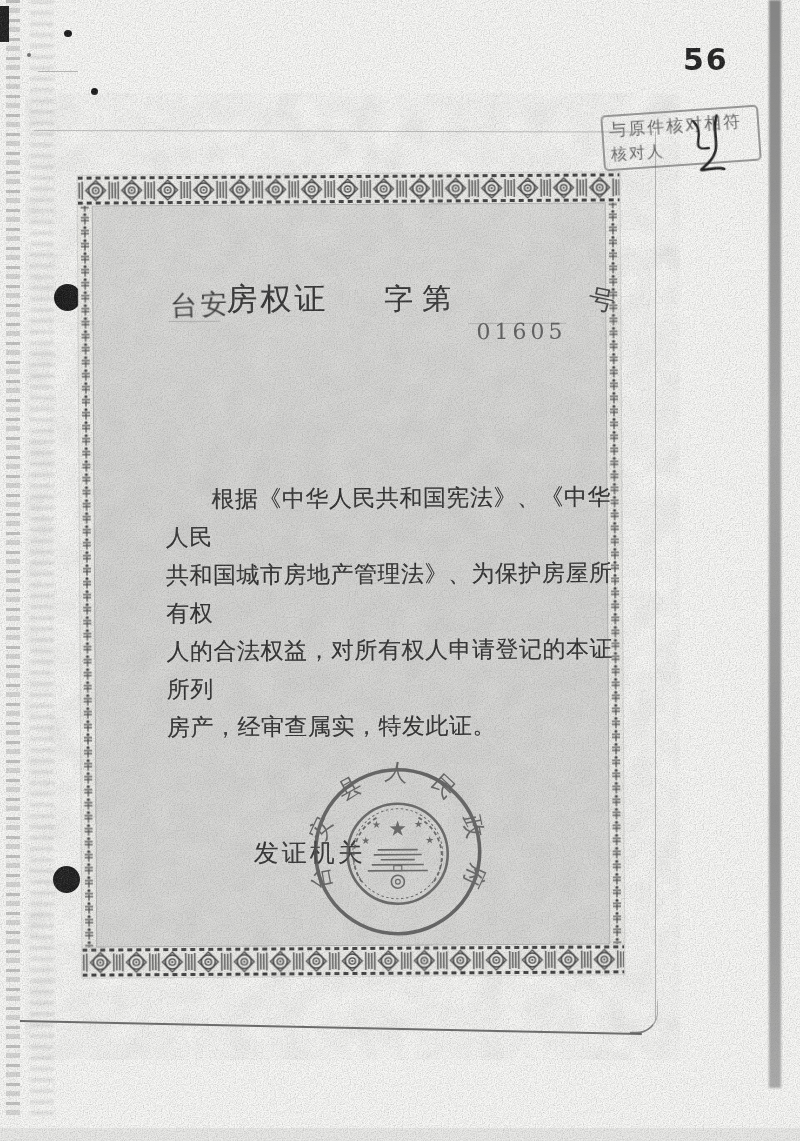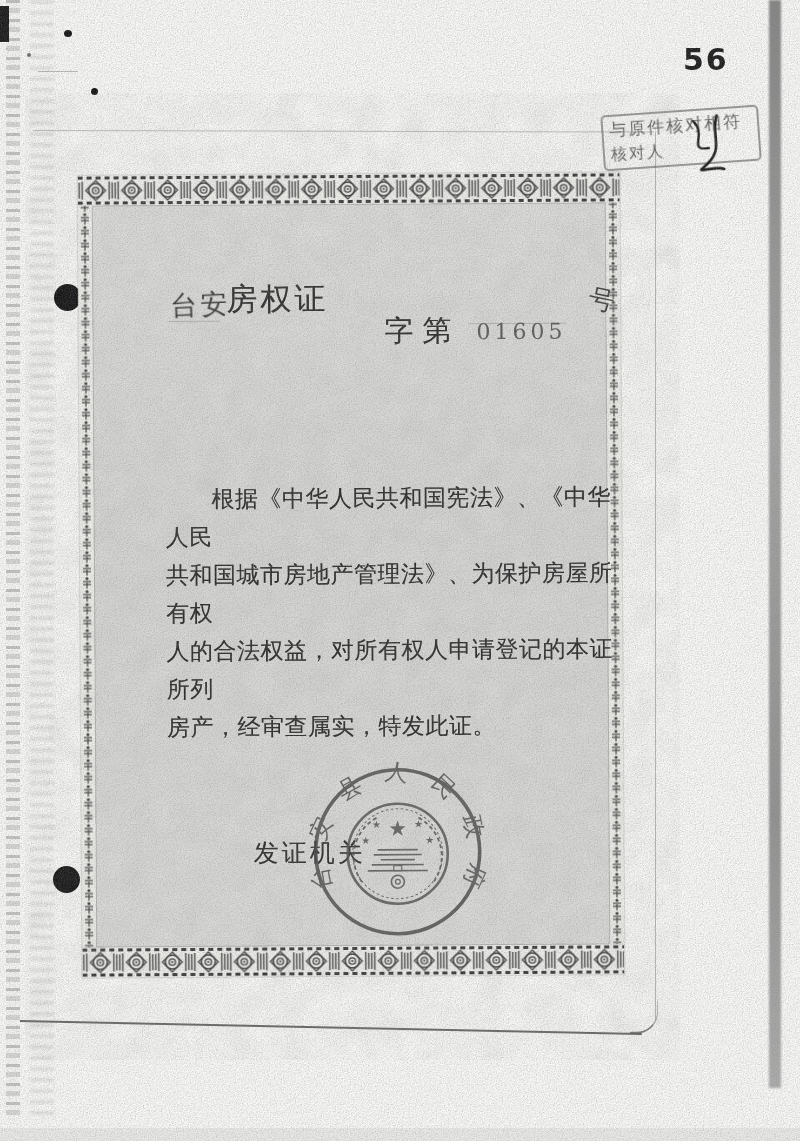--- a/index.html
+++ b/index.html
@@ -64,21 +64,21 @@
   .strip{position:absolute;top:30px;width:14px;height:742px;}
   .strip.left{left:0;} .strip.right{right:0;}
   .inner{
     position:absolute;left:14px;top:30px;width:514px;height:742px;
     box-shadow:inset 0 0 0 1px rgba(90,90,90,.28);
     background:linear-gradient(180deg,#dcdcda,#d6d6d4 45%,#dadad8);
   }
   
   .t-hand{left:78px;top:82px;font-size:27px;color:#3b3b3b;transform:rotate(-2deg);letter-spacing:3px;filter:blur(.2px);}
   .t-title{left:134px;top:74px;font-size:31px;color:#2e2e2e;letter-spacing:3px;text-shadow:0 0 .5px rgba(40,40,40,.5);}
-  .t-zidi{left:292px;top:76px;font-size:29px;color:#2e2e2e;letter-spacing:9px;text-shadow:0 0 .5px rgba(40,40,40,.5);margin-top:32px;}
+  .t-zidi{left:292px;top:76px;font-size:29px;color:#2e2e2e;letter-spacing:9px;text-shadow:0 0 .5px rgba(40,40,40,.5);}
   .t-serial{left:384px;top:92px;font-size:22px;color:#5a5a5a;letter-spacing:4px;font-family:"DejaVu Serif",serif;margin-top:24px;}
   .t-hao{left:496px;top:80px;font-size:26px;color:#3f3f3f;transform:rotate(12deg);}
   .t-underline{height:0;border-top:1px solid rgba(95,95,95,.3);}
   
   .body-text{
     left:72px;top:276px;width:462px;
     font-size:23px;line-height:38px;color:#2b2b2b;
     letter-spacing:.5px;text-shadow:0 0 .5px rgba(35,35,35,.45);
   }
   .body-text .indent{text-indent:2em;}

